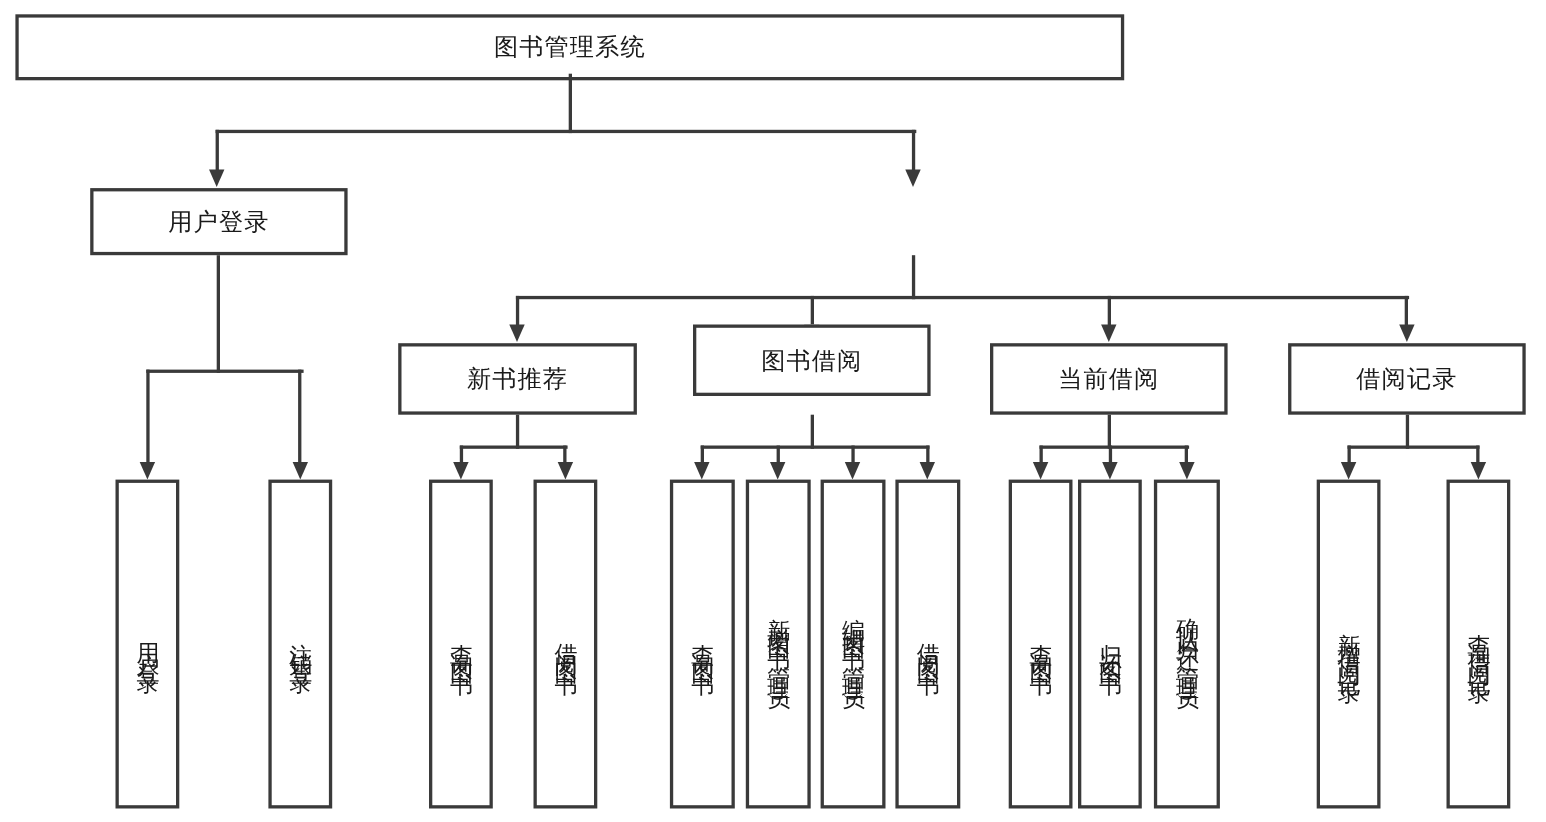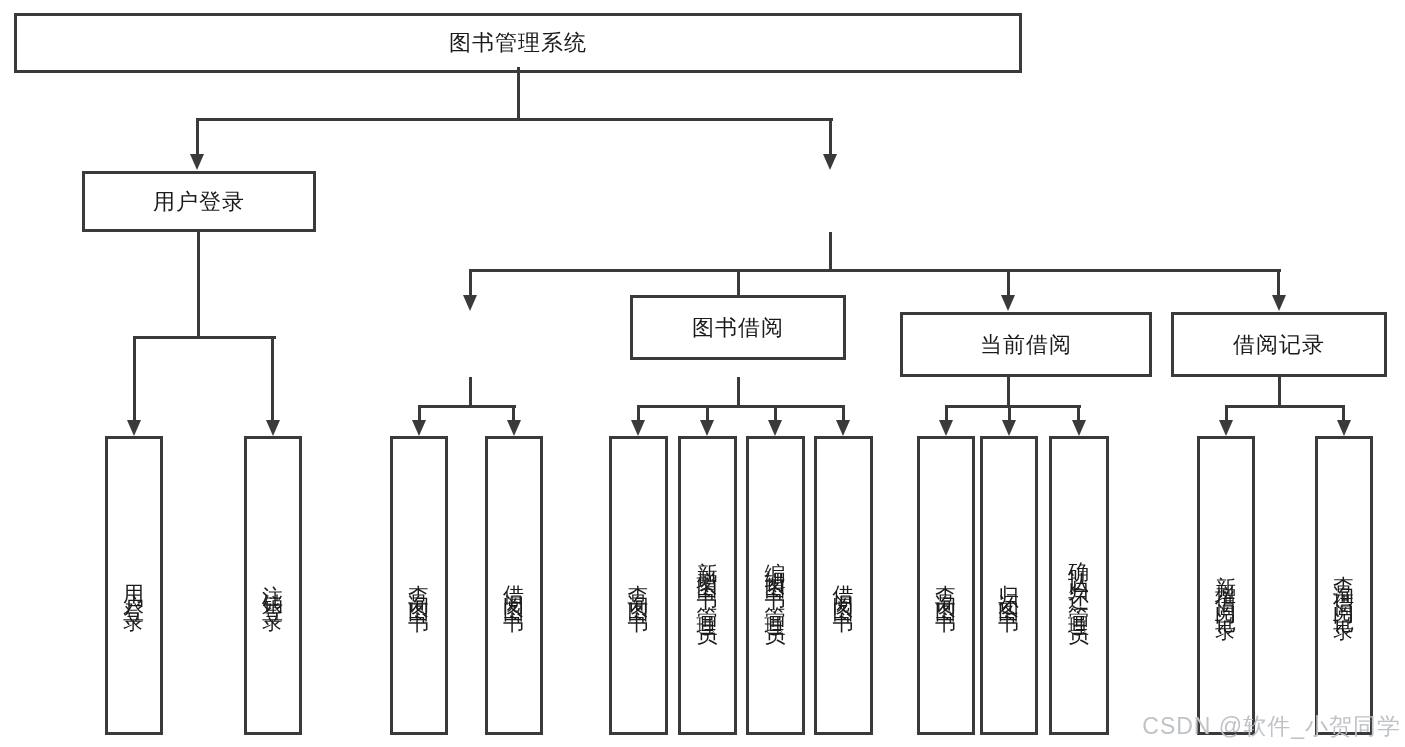--- a/index.html
+++ b/index.html
@@ -84,24 +84,27 @@
   <div class="line" style="left:469px; top:269px; width:812px; height:3px;"></div>
   <div class="line" style="left:469px; top:269px; width:3px; height:27px;"></div>
   <div class="arrowhead" style="left:463px; top:295px;"></div>
   <div class="line" style="left:737px; top:269px; width:3px; height:27px;"></div>
   <div class="arrowhead" style="left:731px; top:295px;"></div>
   <div class="line" style="left:1007px; top:269px; width:3px; height:27px;"></div>
   <div class="arrowhead" style="left:1001px; top:295px;"></div>
   <div class="line" style="left:1277px; top:269px; width:3px; height:27px;"></div>
   <div class="arrowhead" style="left:1272px; top:295px;"></div>
 
+  <div class="box" style="left:362px; top:312px; width:217px; height:65px;">
+    <span>新书推荐</span>
+  </div>
   <div class="box" style="left:630px; top:295px; width:216px; height:65px;text-align:right;">
     <span>图书借阅</span>
   </div>
-  <div class="box" style="left:900px; top:312px; width:252px; height:65px;justify-content:center;">
+  <div class="box" style="left:900px; top:312px; width:216px; height:65px;justify-content:center;">
     <span>当前借阅</span>
   </div>
   <div class="box" style="left:1171px; top:312px; width:216px; height:65px;">
     <span>借阅记录</span>
   </div>
 
   <div class="line" style="left:469px; top:377px; width:3px; height:31px;"></div>
   <div class="line" style="left:418px; top:405px; width:98px; height:3px;"></div>
   <div class="line" style="left:418px; top:405px; width:3px; height:17px;"></div>
   <div class="arrowhead" style="left:412px; top:420px;"></div>
@@ -172,15 +175,14 @@
     <span class="vtext">确认归还（管理员）</span>
   </div>
 
   <div class="box" style="left:1197px; top:436px; width:58px; height:299px;">
     <span class="vtext">新增借阅记录</span>
   </div>
   <div class="box" style="left:1315px; top:436px; width:58px; height:299px;">
     <span class="vtext">查询借阅记录</span>
   </div>
 
-  <div class="watermark">CSDN @软件_小贺同学</div>
 
 </div>
 
 </body></html>

